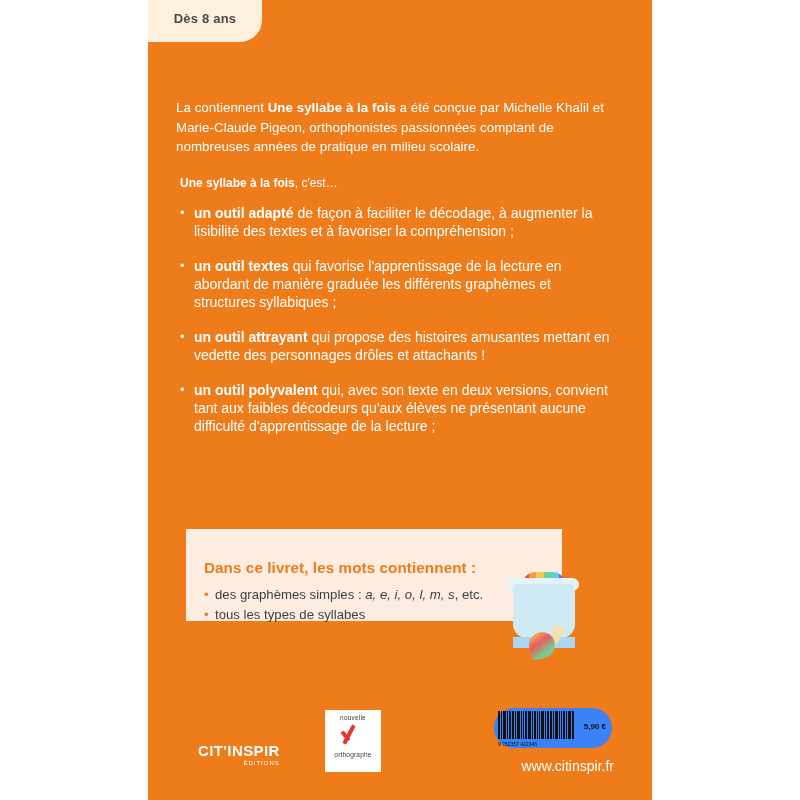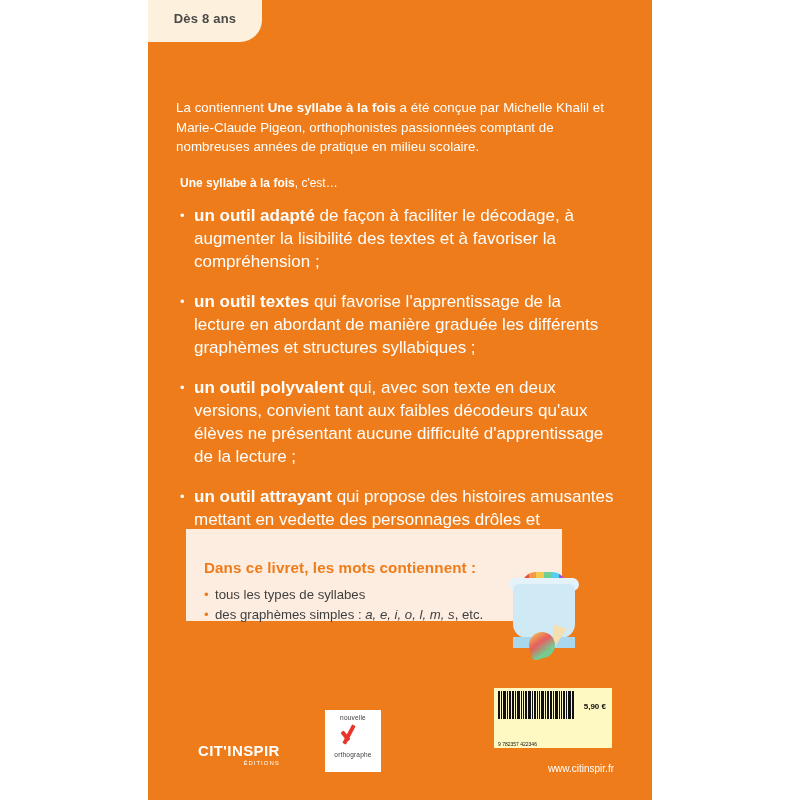--- a/index.html
+++ b/index.html
@@ -75,22 +75,22 @@
   }
   .subhead b { font-weight: bold; }
 
   ul.bullets {
     list-style: none;
     margin: 0;
     padding: 0 0 0 4px;
   }
   ul.bullets li {
     position: relative;
-    font-size: 17px;
-    line-height: 23px;
+    font-size: 14px;
+    line-height: 18px;
     margin: 0 0 17px 0;
     padding-left: 14px;
   }
   ul.bullets li:before {
     content: "\2022";
     position: absolute;
     left: 0;
     top: 0;
     font-size: 13px;
   }
@@ -266,26 +266,27 @@
     background: #e8342a;
     transform: rotate(28deg);
     border-radius: 1px;
   }
 
   .barcode-box {
     position: absolute;
     right: 188px;
     bottom: 52px;
     width: 118px;
-    height: 60px;
-    background: #fef9c3;
+    height: 40px;
+    background: #3b82f6;
     box-sizing: border-box;
     padding: 3px 4px 0 4px;
     display: flex;
     flex-direction: column;
+    border-radius: 21px;
   }
   .barcode-lines {
     flex: 1 1 auto;
     display: flex;
     align-items: stretch;
     gap: 1px;
     overflow: hidden;
   }
   .barcode-lines i {
     display: block;
@@ -305,21 +306,21 @@
     top: 14px;
     font-size: 8px;
     color: #111;
     font-weight: bold;
   }
   .website {
     position: absolute;
     right: 186px;
     bottom: 26px;
     color: #ffffff;
-    font-size: 10px;
+    font-size: 14px;
   }
 </style>
 </head>
 <body>
 
 <div class="page">
 
   <div class="margin-left"></div>
   <div class="margin-right"></div>
 
@@ -328,31 +329,31 @@
   <div class="content">
 
     <p class="para"><span>La contiennent </span><b>Une syllabe à la fois</b><span> a été conçue par Michelle Khalil et Marie-Claude Pigeon, orthophonistes passionnées comptant de nombreuses années de pratique en milieu scolaire.</span></p>
 
 
     <p class="subhead"><b>Une syllabe à la fois</b><span>, c'est…</span></p>
 
     <ul class="bullets">
       <li><b>un outil adapté</b><span> de façon à faciliter le décodage, à augmenter la lisibilité des textes et à favoriser la compréhension ;</span></li>
       <li><b>un outil textes</b><span> qui favorise l'apprentissage de la lecture en abordant de manière graduée les différents graphèmes et structures syllabiques ;</span></li>
+      <li><b>un outil attrayant</b><span> qui propose des histoires amusantes mettant en vedette des personnages drôles et attachants !</span></li>
       <li><b>un outil polyvalent</b><span> qui, avec son texte en deux versions, convient tant aux faibles décodeurs qu'aux élèves ne présentant aucune difficulté d'apprentissage de la lecture ;</span></li>
-      <li><b>un outil attrayant</b><span> qui propose des histoires amusantes mettant en vedette des personnages drôles et attachants !</span></li>
     </ul>
 
   </div>
 
   <div class="infobox">
     <div class="infobox-title">Dans ce livret, les mots contiennent :</div>
     <ul>
+      <li><span>des graphèmes simples : </span><em>a, e, i, o, l, m, s</em><span>, etc.</span></li>
       <li>tous les types de syllabes</li>
-      <li><span>des graphèmes simples : </span><em>a, e, i, o, l, m, s</em><span>, etc.</span></li>
     </ul>
   </div>
 
   <div class="bucket">
     <div class="scoop">
       <span style="background:#e74c3c"></span>
       <span style="background:#f2994a"></span>
       <span style="background:#f2c94c"></span>
       <span style="background:#6fcf97"></span>
       <span style="background:#56ccf2"></span>

